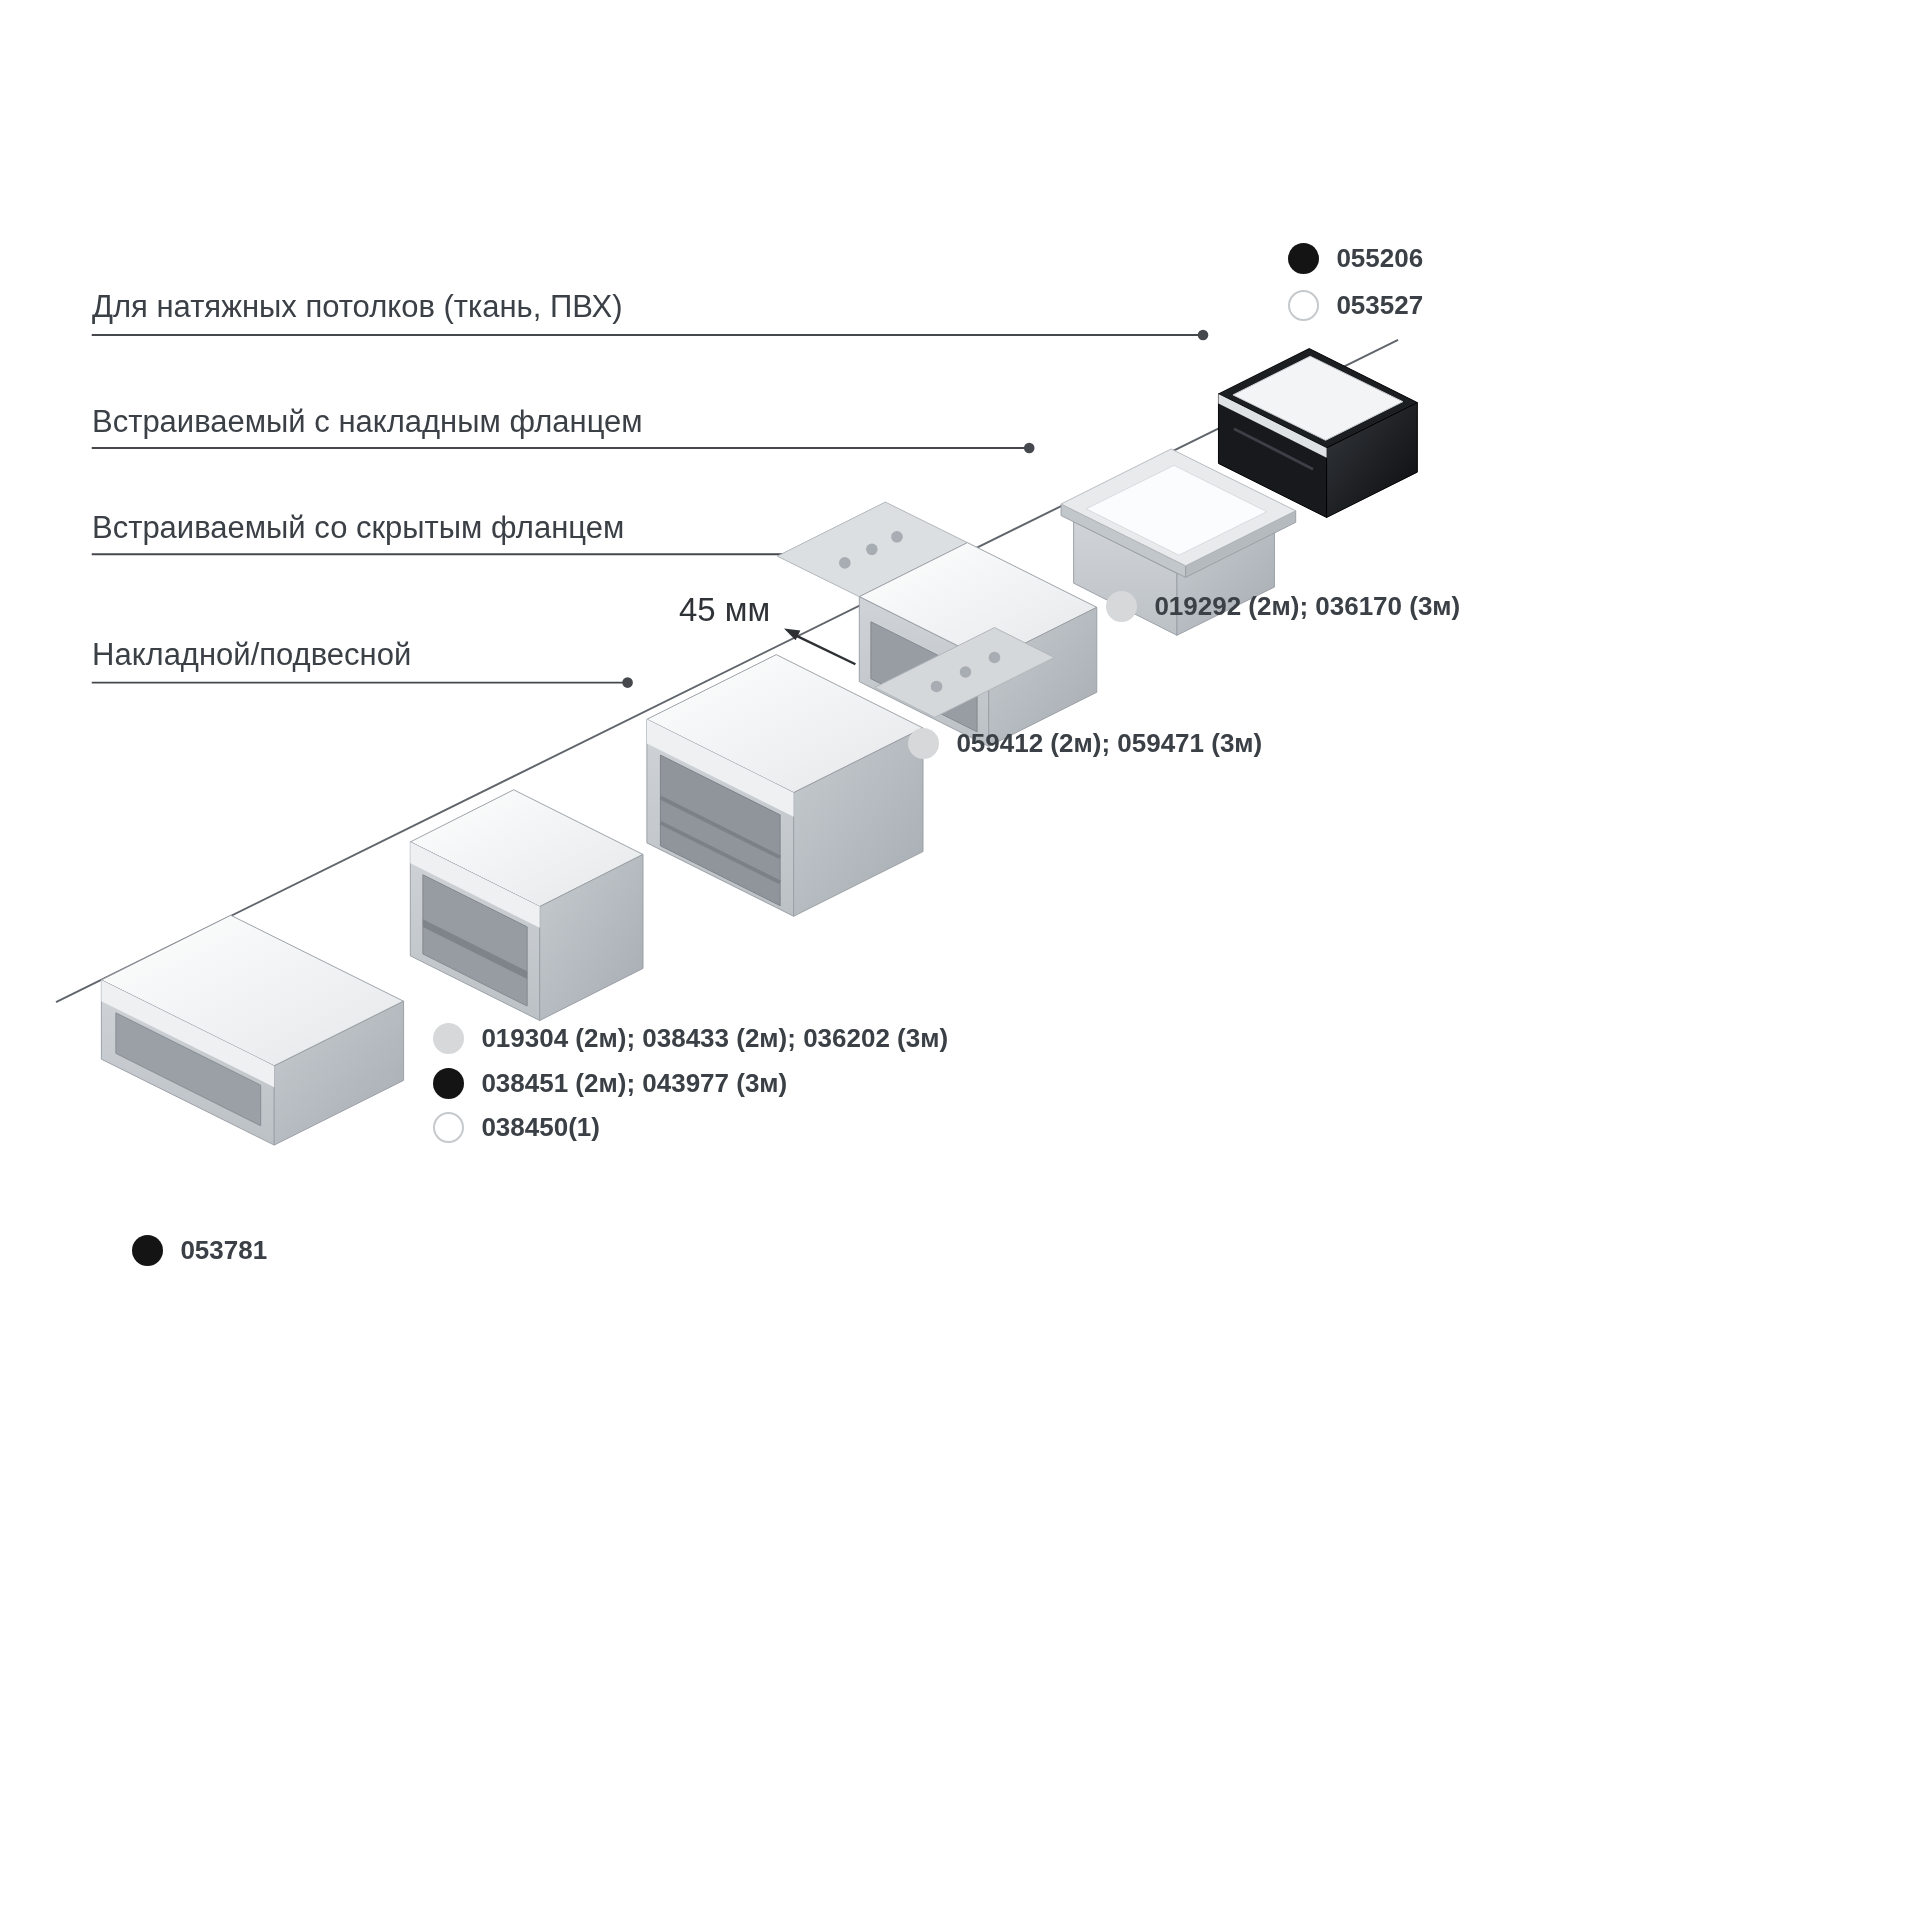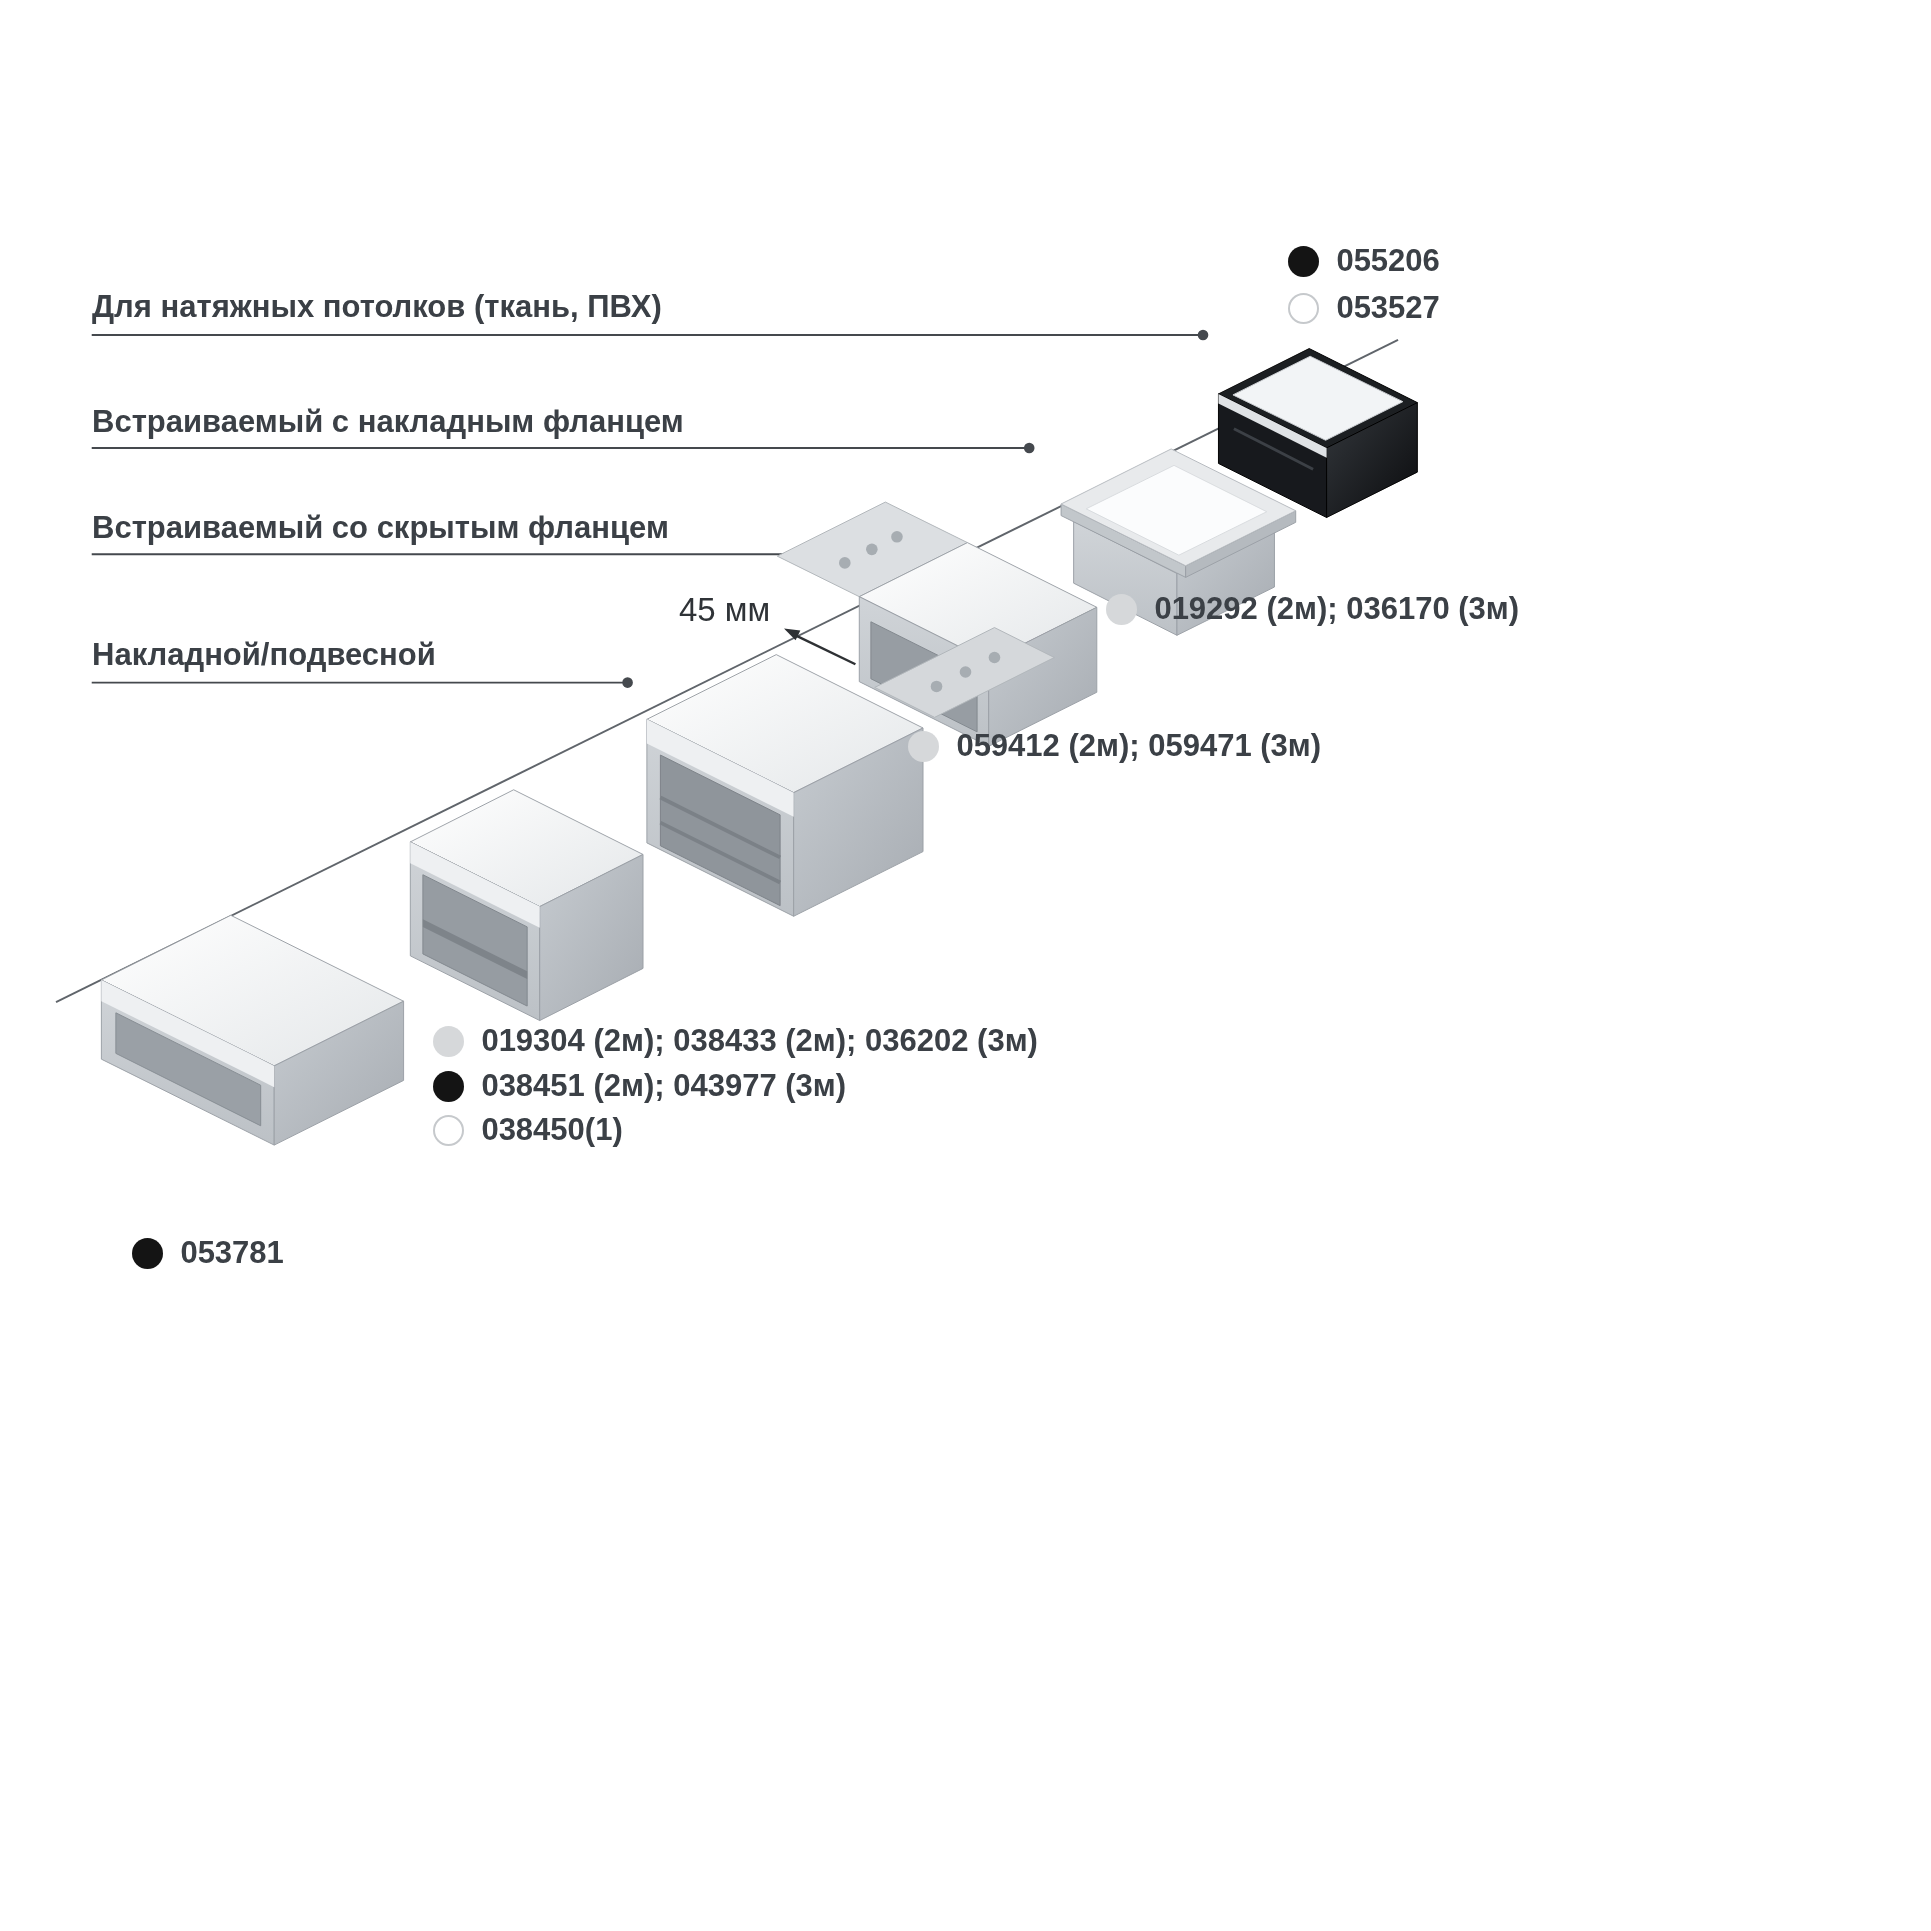--- a/index.html
+++ b/index.html
@@ -1,23 +1,23 @@
 <!DOCTYPE html>
 <html><head>
 <meta charset="utf-8">
 <style>
   *{margin:0;padding:0;box-sizing:border-box}
   html,body{background:#ffffff}
   body{font-family:"Liberation Sans",sans-serif}
   .page{position:relative;width:1931px;height:1931px;background:#fff;overflow:hidden}
   .layer{position:absolute;left:0;top:0}
-  .cat{position:absolute;font-size:31px;font-weight:700;color:#3b4046;white-space:nowrap}
+  .cat{position:absolute;font-size:31px;font-weight:400;color:#3b4046;white-space:nowrap}
   .dim{position:absolute;font-size:33px;font-weight:400;color:#2f3337;white-space:nowrap}
   .row{position:absolute;display:flex;align-items:center;gap:17.4px;white-space:nowrap}
-  .code{font-size:31px;font-weight:700;color:#3b4046}
+  .code{font-size:26px;font-weight:700;color:#3b4046}
   .dot{width:31px;height:31px;border-radius:50%;flex:0 0 auto}
   .dot.gray{background:#d6d8da}
   .dot.black{background:#141414}
   .dot.white{background:#ffffff;border:2.9px solid #c6c9cc}
 </style>
 </head>
 <body>
 
 <div class="page">
 

